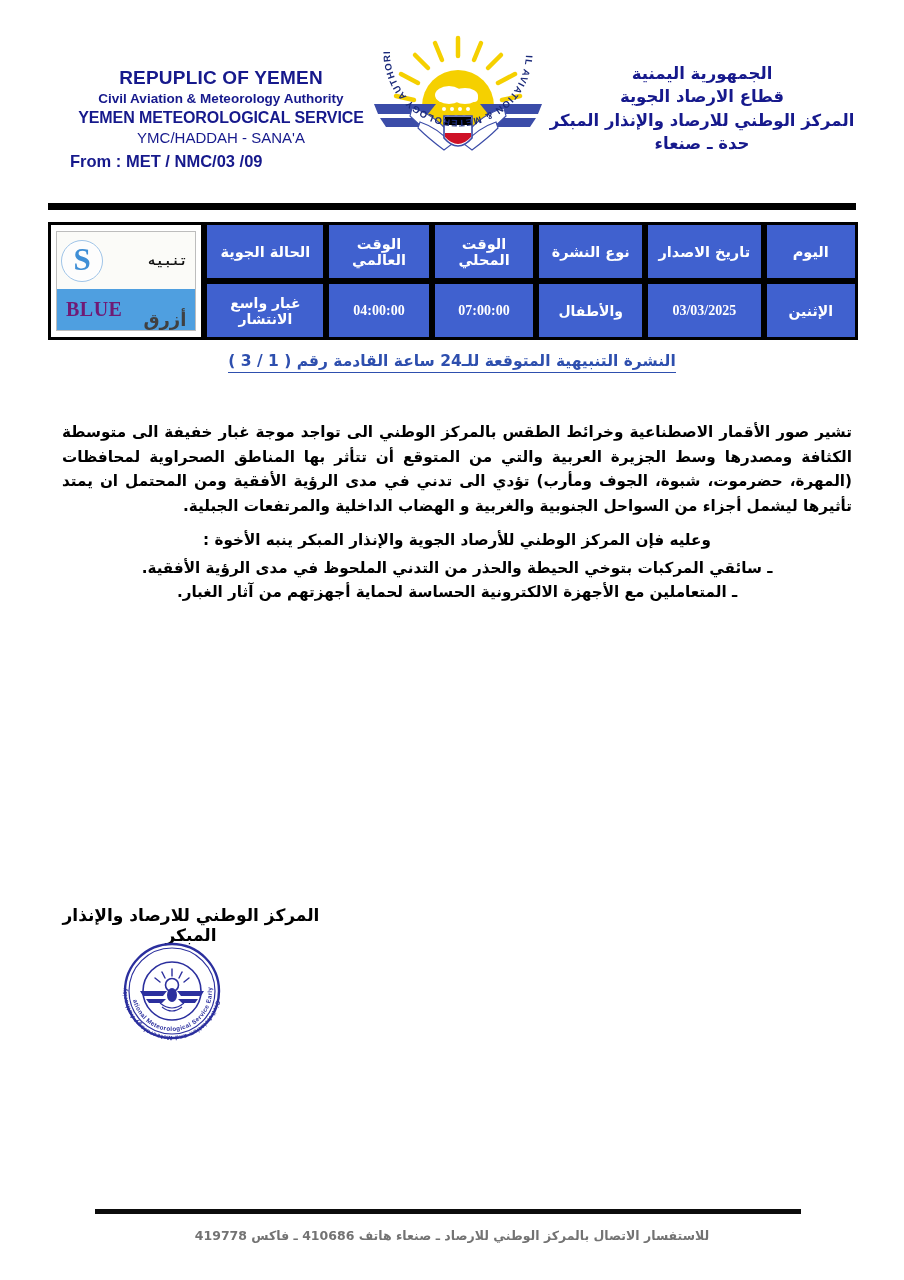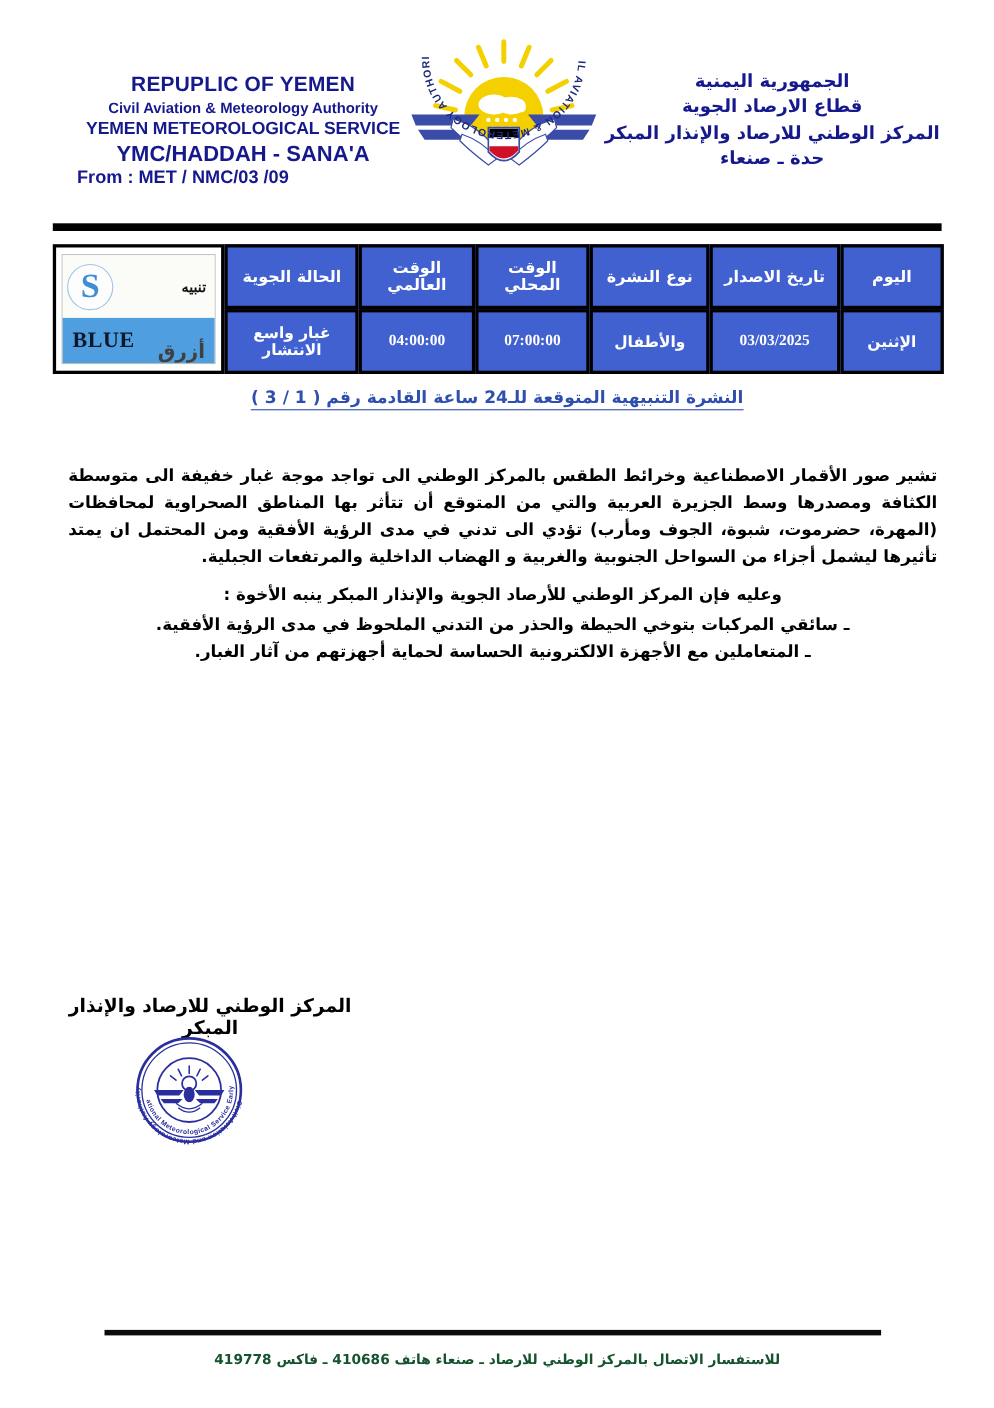--- a/index.html
+++ b/index.html
@@ -40,22 +40,22 @@
   .hdr-en-2 {
     font-size: 13.5px;
     font-weight: bold;
   }
   .hdr-en-3 {
     font-size: 16px;
     font-weight: bold;
     letter-spacing: -.1px;
   }
   .hdr-en-4 {
-    font-size: 20px;
-    font-weight: bold;
+    font-size: 15px;
+    font-weight: normal;
   }
   .hdr-from {
     position: absolute;
     left: 70px;
     top: 152px;
     font-size: 16.5px;
     font-weight: bold;
     color: #16198c;
   }
 
@@ -134,38 +134,38 @@
     color: #3f8fd6;
     font-family: "Liberation Serif", "DejaVu Serif", serif;
     font-weight: bold;
     font-size: 31px;
     line-height: 38px;
     text-align: center;
     box-shadow: 0 0 0 1px #ffffff inset;
   }
   .alert-tanbih {
     direction: rtl;
-    font-family: Liberation Sans, sans-serif;
+    font-family: Liberation Mono, monospace;
     font-size: 13px;
     font-weight: bold;
     color: #111;
   }
   .alert-bottom {
     flex: 0 0 40%;
     background: #4f9fe0;
     display: flex;
     align-items: center;
     justify-content: space-between;
     padding: 0 9px;
   }
   .alert-blue-en {
     font-family: "Liberation Serif", "DejaVu Serif", serif;
     font-weight: bold;
     font-size: 20px;
-    color: #0f172a;
+    color: #701a75;
     letter-spacing: .5px;
   }
   .alert-blue-ar {
     direction: rtl;
     font-family: "DejaVu Sans", sans-serif;
     font-size: 18px;
     font-weight: bold;
     color: #404040;
     margin-top: 20px;
   }
@@ -274,21 +274,21 @@
   .footer-text {
     position: absolute;
     left: 0;
     top: 1228px;
     width: 904px;
     text-align: center;
     direction: rtl;
     font-family: "DejaVu Sans", sans-serif;
     font-size: 12.5px;
     font-weight: bold;
-    color: #14532d;
+    color: #737373;
   }
 </style>
 </head>
 <body>
 
 <div class="header">
 
   <div class="header-en">
     <div class="hdr-en-1">REPUPLIC OF YEMEN</div>
     <div class="hdr-en-2">Civil Aviation &amp; Meteorology Authority</div>

